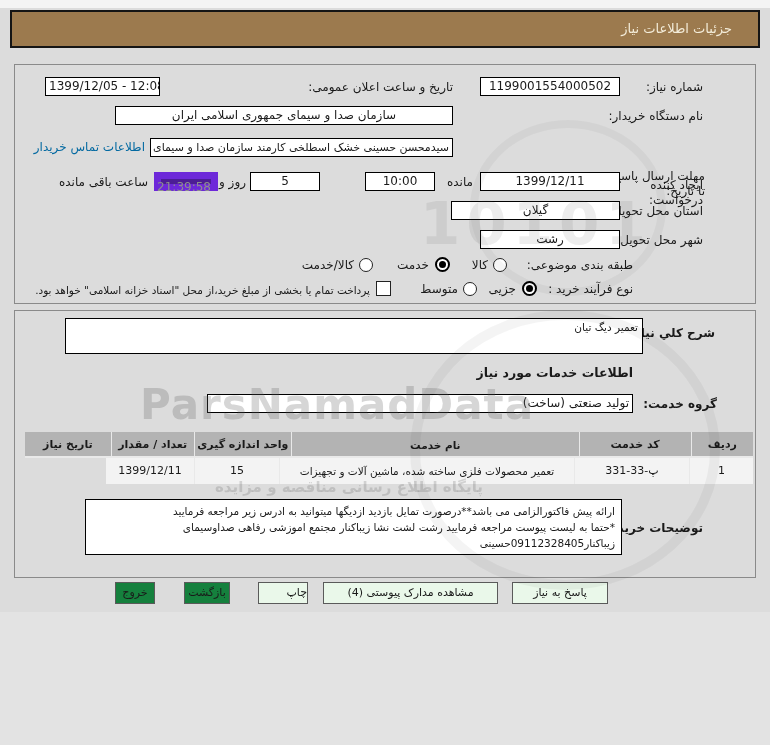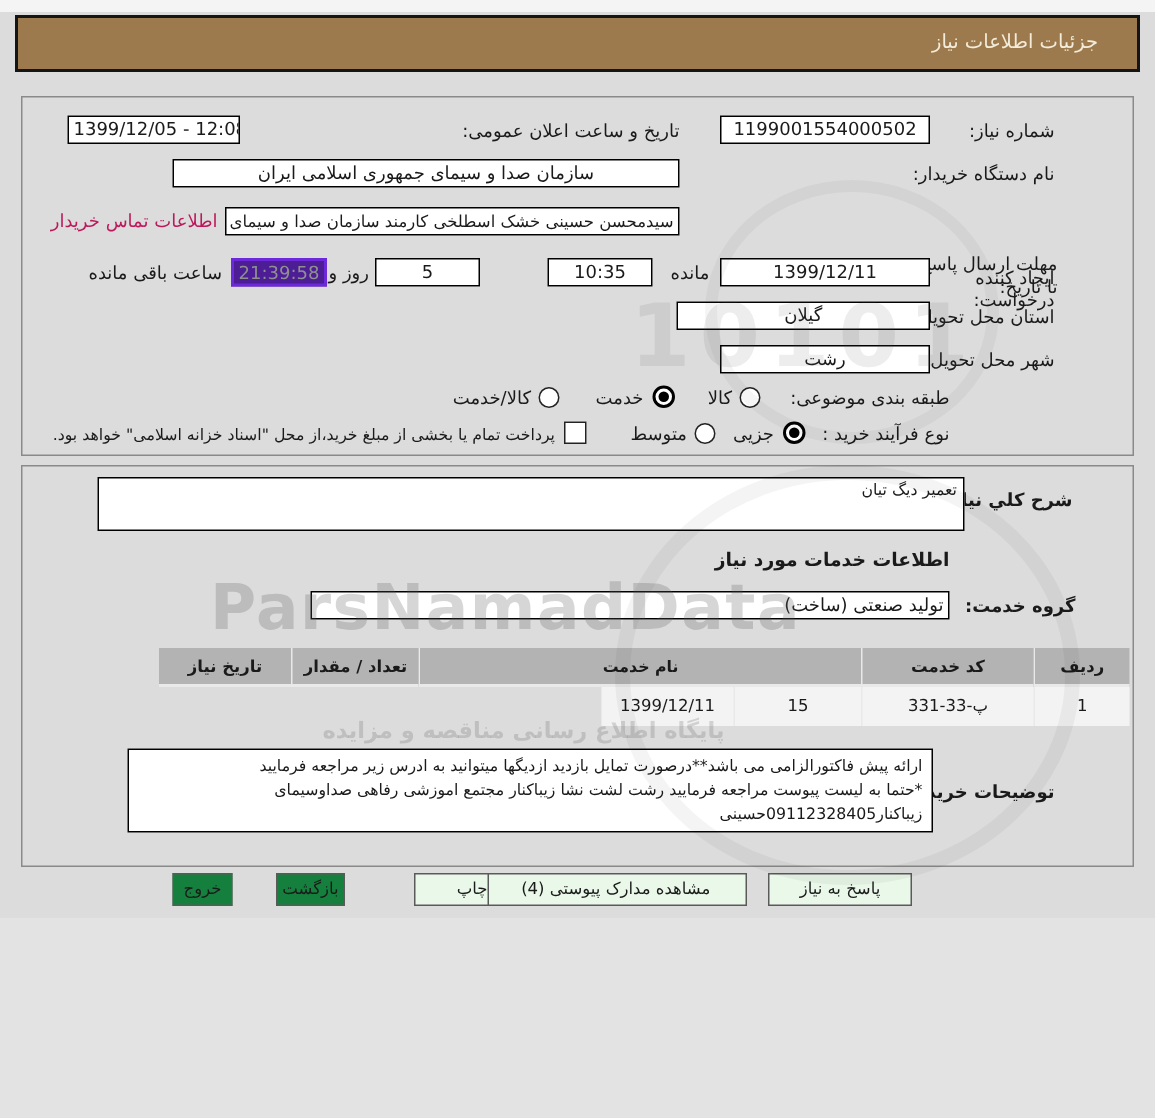--- a/index.html
+++ b/index.html
@@ -26,24 +26,24 @@
   .blbl{font-size:12px;font-weight:bold;white-space:nowrap;}
   .inp{
     background:#fff;border:1px solid #000;box-sizing:border-box;
     height:19px;line-height:17px;font-size:12px;padding:0 3px;overflow:hidden;white-space:nowrap;
   }
   .center{text-align:center;}
   .rightal{text-align:right;}
   .small{font-size:11px;}
   .dir-ltr{direction:ltr;}
   .countdown{
-    background:#4c1d95;border:2px solid #6d28d9;color:#8f8f8f;
+    background:#4c1d95;border:7px solid #6d28d9;color:#8f8f8f;
     height:19px;line-height:17px;font-size:12px;text-align:center;box-sizing:border-box;
   }
-  .link{color:#be185d;font-size:12px;white-space:nowrap;cursor:pointer;}
+  .link{color:#0369a1;font-size:12px;white-space:nowrap;cursor:pointer;}
   .radio{
     width:12px;height:12px;border:1px solid #222;border-radius:50%;background:#fff;box-sizing:content-box;cursor:pointer;
   }
   .radio.sel{border:2px solid #000;width:11px;height:11px;}
   .radio.sel::after{
     content:"";display:block;margin:2px;width:7px;height:7px;border-radius:50%;background:#000;
   }
   .checkbox{width:13px;height:13px;border:1px solid #222;background:#fff;cursor:pointer;}
   .textbox{
     background:#fff;border:1px solid #000;box-sizing:border-box;overflow:hidden;
@@ -105,21 +105,21 @@
 
 <div class="abs lbl2" style="right:67px;top:132px;margin-top:46px;">ایجاد کننده
 درخواست:</div>
 <div class="abs inp rightal small" style="right:317px;top:138px;width:303px;">سیدمحسن حسینی خشک اسطلخی کارمند سازمان صدا و سیمای جمهوری ا</div>
 <div class="abs link" style="right:625px;top:140px;">اطلاعات تماس خریدار</div>
 
 <div class="abs lbl2" style="right:65px;top:169px;">مهلت ارسال پاسخ:
 تا تاریخ:</div>
 <div class="abs inp center" style="right:150px;top:172px;width:140px;">1399/12/11</div>
 <div class="abs lbl" style="right:297px;top:175px;">مانده</div>
-<div class="abs inp center" style="right:335px;top:172px;width:70px;">10:35</div>
+<div class="abs inp center" style="right:335px;top:172px;width:70px;">10:00</div>
 <div class="abs inp center" style="right:450px;top:172px;width:70px;">5</div>
 <div class="abs lbl" style="right:524px;top:175px;">روز و</div>
 <div class="abs countdown" style="right:552px;top:172px;width:64px;">21:39:58</div>
 <div class="abs lbl" style="right:622px;top:175px;">ساعت باقی مانده</div>
 
 <div class="abs lbl" style="right:67px;top:204px;">استان محل تحویل:</div>
 <div class="abs inp center" style="right:150px;top:201px;width:169px;">گیلان</div>
 
 <div class="abs lbl" style="right:67px;top:233px;">شهر محل تحویل:</div>
 <div class="abs inp center" style="right:150px;top:230px;width:140px;">رشت</div>
@@ -148,39 +148,41 @@
 <div class="abs heading" style="right:137px;top:365px;">اطلاعات خدمات مورد نیاز</div>
 
 <div class="abs blbl" style="right:53px;top:397px;">گروه خدمت:</div>
 <div class="abs inp rightal" style="right:137px;top:394px;width:426px;">تولید صنعتی (ساخت)</div>
 
 <div class="abs tbl">
   <div class="trow thead">
     <div class="tcell c-idx">ردیف</div>
     <div class="tcell c-code">کد خدمت</div>
     <div class="tcell c-name">نام خدمت</div>
+    <div class="tcell c-unit">واحد اندازه گیری</div>
     <div class="tcell c-qty">تعداد / مقدار</div>
     <div class="tcell c-date">تاریخ نیاز</div>
   </div>
   <div class="trow tbody">
     <div class="tcell c-idx">1</div>
     <div class="tcell c-code dir-ltr">331-33-پ</div>
+    <div class="tcell c-name">تعمیر محصولات فلزی ساخته شده، ماشین آلات و تجهیزات</div>
     <div class="tcell c-qty">15</div>
     <div class="tcell c-date">1399/12/11</div>
   </div>
 </div>
 
 <div class="abs blbl" style="right:67px;top:521px;">توضیحات خریدار:</div>
 <div class="abs textbox notes-box" style="right:148px;top:499px;width:537px;height:56px;">ارائه پیش فاکتورالزامی می باشد**درصورت تمایل بازدید ازدیگها میتوانید به ادرس زیر مراجعه فرمایید
 *حتما به لیست پیوست مراجعه فرمایید رشت لشت نشا زیباکنار مجتمع اموزشی رفاهی صداوسیمای
 زیباکنار09112328405حسینی</div>
 
 <div class="btn btn-green" style="right:162px;width:96px;">پاسخ به نیاز</div>
 <div class="btn btn-green" style="right:272px;width:175px;">مشاهده مدارک پیوستی (4)</div>
-<div class="btn btn-green" style="right:444px;width:30px;padding-left:48px;">چاپ</div>
+<div class="btn btn-green" style="right:462px;width:30px;padding-left:48px;">چاپ</div>
 <div class="btn btn-pink" style="right:540px;width:46px;">بازگشت</div>
 <div class="btn btn-pink" style="right:615px;width:40px;">خروج</div>
 
 <div class="abs wm wm-circle2"></div>
 <div class="abs wm wm-circle"></div>
 <div class="abs wm wm-digits">10101</div>
 <div class="abs wm wm-brand">ParsNamadData</div>
 <div class="abs wm wm-tagline">پایگاه اطلاع رسانی مناقصه و مزایده</div>
 
 </body></html>

